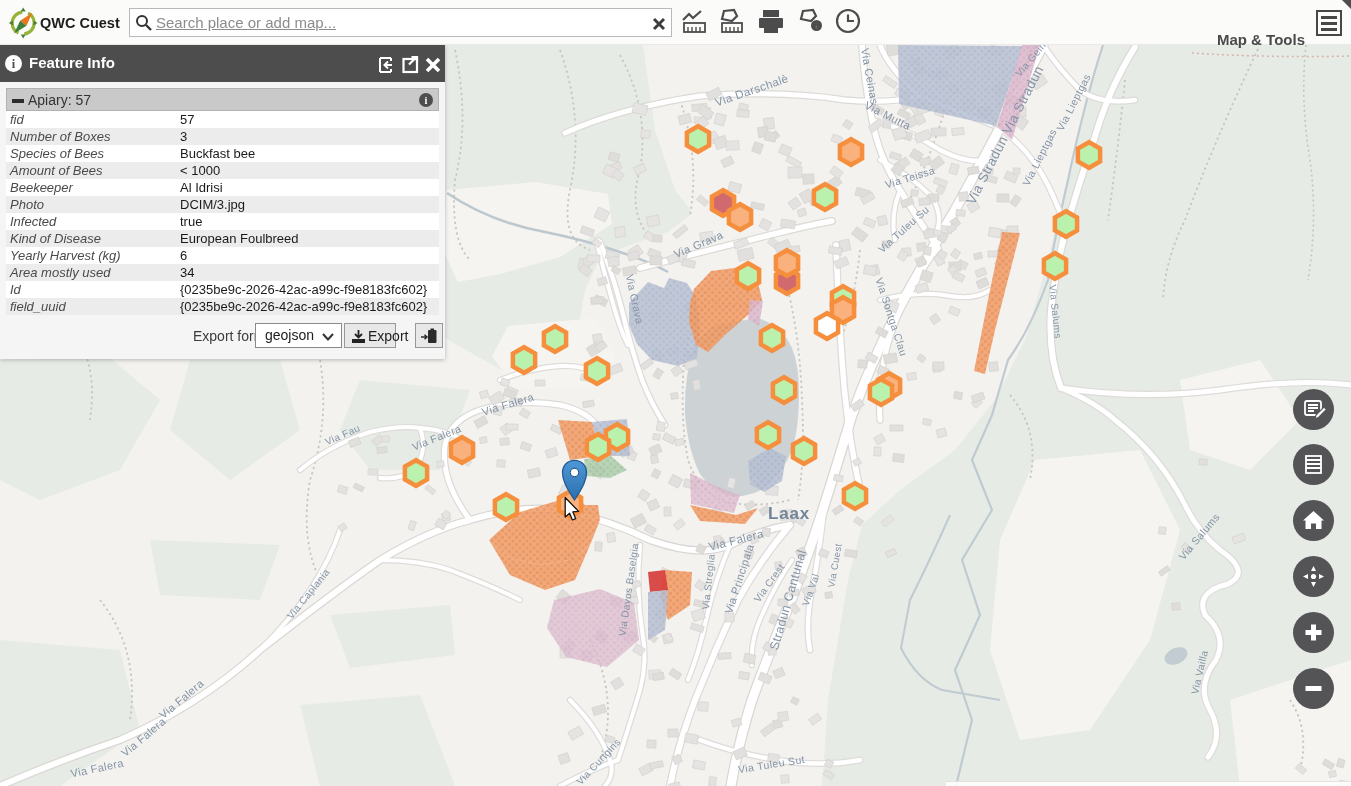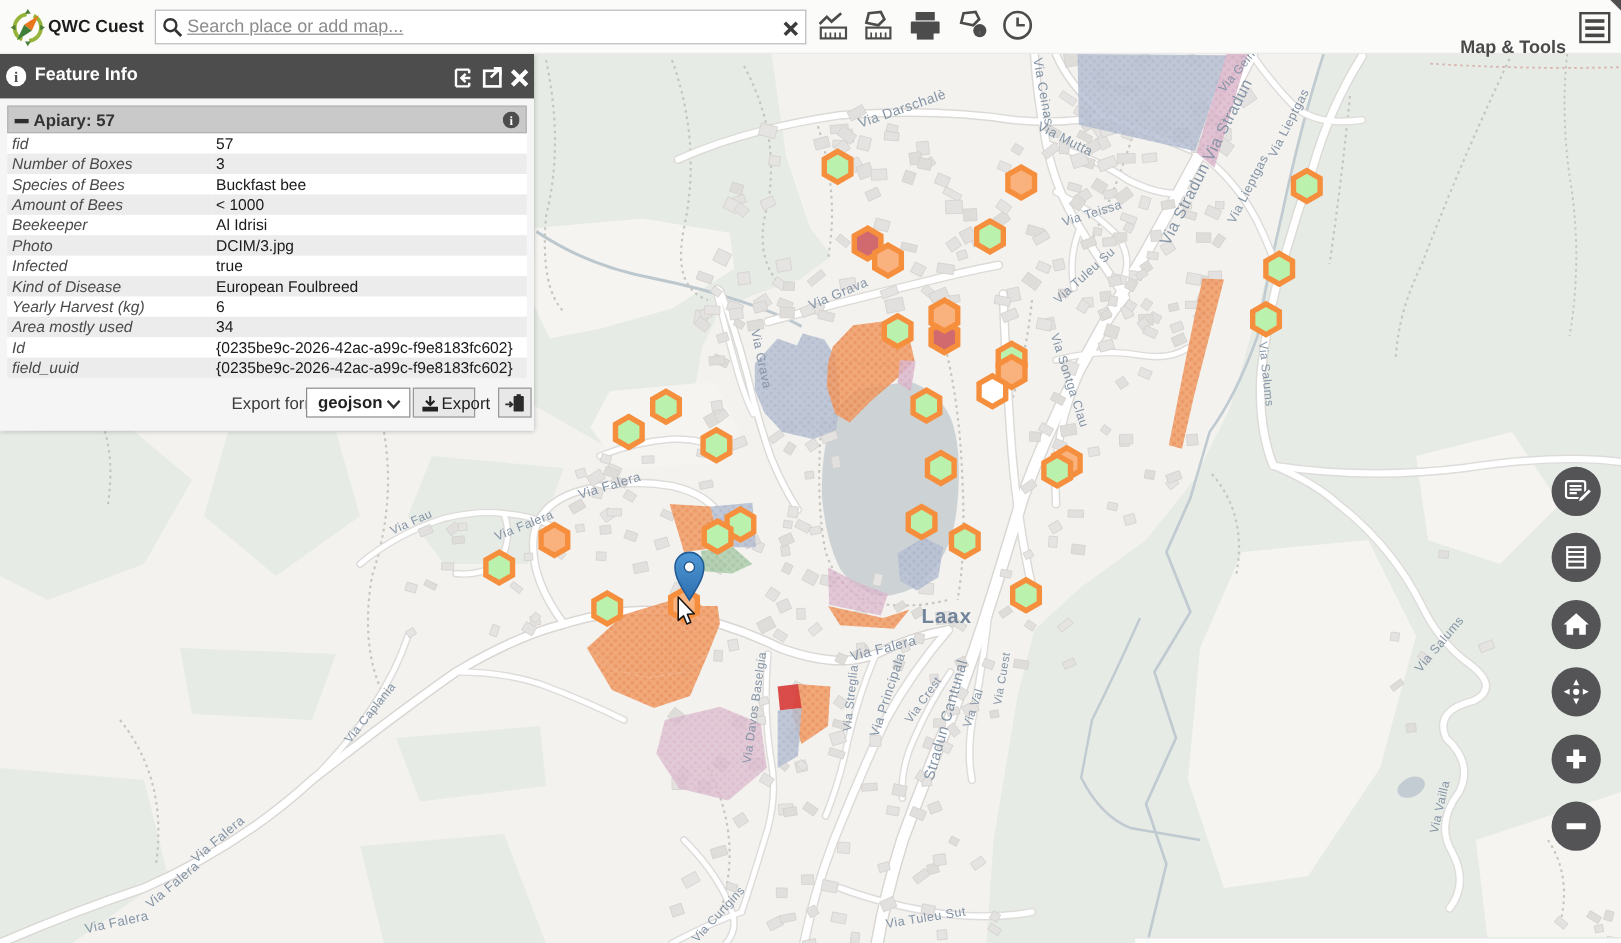--- a/index.html
+++ b/index.html
@@ -15,29 +15,29 @@
 #burger div { height:3px; background:#474747; margin:3px 3px 0 3px; }
 #burger div:first-child { margin-top:4px; }
 
 #corner { position:absolute; right:0; top:0; width:0; height:0; border-left:9px solid transparent; border-top:9px solid #4e4e4e; z-index:40; }
 
 #panel { position:absolute; left:0; top:45px; width:445px; z-index:20; background:#f5f5f5; box-shadow:0 1px 4px rgba(0,0,0,0.25); }
 #phead { height:37px; background:#4d4d4d; color:#fff; position:relative; }
 #phead .tit { position:absolute; left:29px; top:9px; font-size:15px; font-weight:bold; }
 #pbody { padding:6px 6px 0 6px; }
 #apiary { height:23px; background:#c9c9c9; border:1px solid #b2b2b2; position:relative; }
-#apiary .t { position:absolute; left:21px; top:3px; font-size:14px; font-weight:bold; color:#333; }
+#apiary .t { position:absolute; left:21px; top:3px; font-size:14px; font-weight:normal; color:#333; }
 table.attr { width:100%; border-collapse:collapse; background:#fff; }
 table.attr td { font-size:13px; height:17px; padding:0 0 0 4px; vertical-align:middle; }
 table.attr tr:nth-child(even) { background:#ececec; }
 table.attr td.k { font-style:italic; color:#4a4a4a; width:170px; }
 table.attr td.v { color:#1a1a1a; }
 #pfoot { height:44px; position:relative; }
 #pfoot .lbl { position:absolute; left:162px; top:13px; font-size:14px; color:#3c3c3c;margin-left:31px; }
-#pfoot .sel { position:absolute; left:255px; top:8px; width:87px; height:25px; background:#fff; border:1px solid #8a8a8a; font-size:14px; color:#222; padding:3px 0 0 9px;font-weight:bold; }
+#pfoot .sel { position:absolute; left:255px; top:8px; width:87px; height:25px; background:#fff; border:1px solid #8a8a8a; font-size:14px; color:#222; padding:3px 0 0 9px; }
 #pfoot .btn { position:absolute; top:8px; height:25px; background:#e8e8e8; border:1px solid #989898; font-size:14px; color:#222; }
 
 .rbtn { position:absolute; left:1293px; width:41px; height:41px; border-radius:50%; background:#545457; z-index:15; }
 .rbtn svg { position:absolute; left:0; top:0; }
 
 #bbar { position:absolute; left:946px; right:0; bottom:0; height:5px; background:rgba(255,255,255,0.85); z-index:15; border-top:1px solid rgba(200,200,200,0.5); }
 </style></head>
 <body>
 <div id="map">
     <svg width="1351" height="786" viewBox="0 0 1351 786" style="position:absolute;top:0;left:0">

